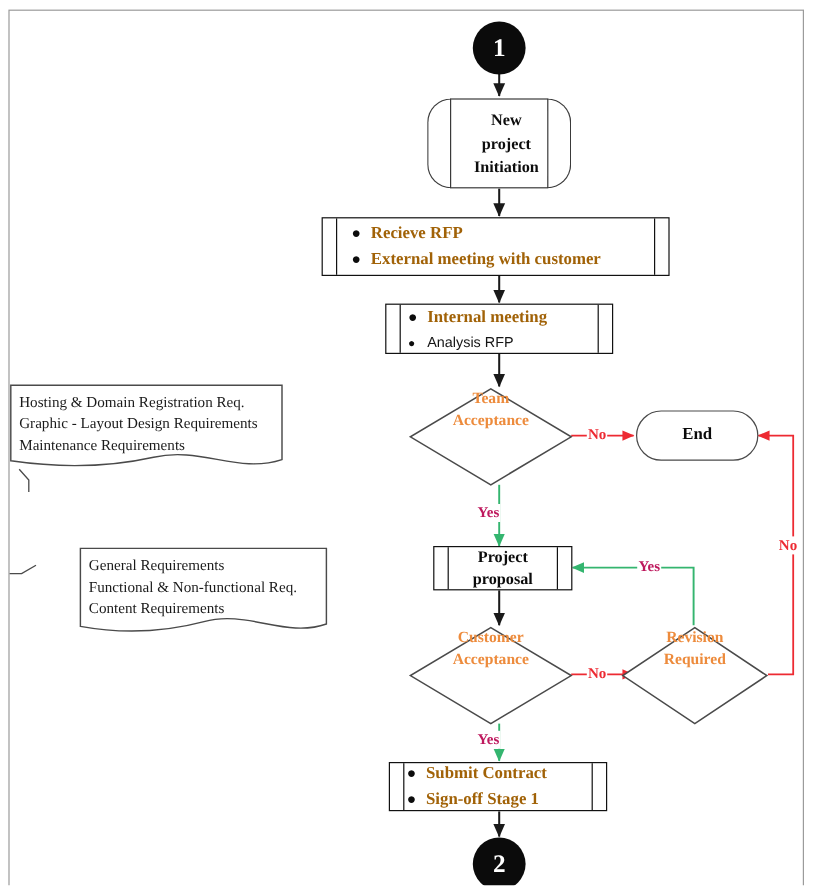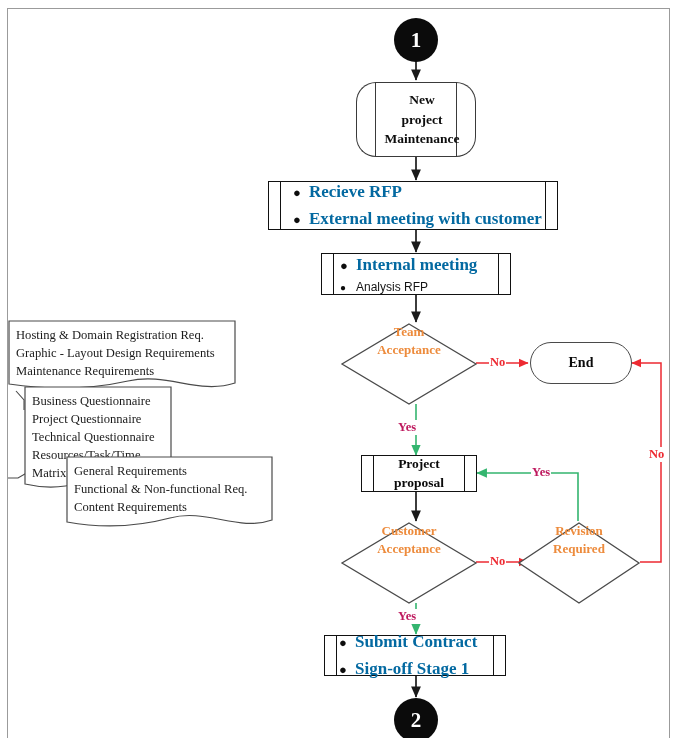--- a/index.html
+++ b/index.html
@@ -113,22 +113,22 @@
   .bullet {
     display: inline-block;
     width: 16px;
     min-width: 16px;
     font-size: 13px;
     color: #0c0c0c;
     line-height: 1.5;
   }
   .li-bold {
     font-weight: bold;
-    font-size: 17px;
-    color: #0369a1;
+    font-size: 14px;
+    color: #a16207;
     line-height: 1.55;
   }
   .li-thin {
     font-weight: normal;
     font-size: 12px;
     font-family: "Liberation Sans", "DejaVu Sans", sans-serif;
     color: #141414;
     line-height: 1.55;
   }
   .proc-center {
@@ -258,21 +258,21 @@
   <div class="node circle-term" style="left:394px; top:18px; width:44px; height:44px;">
     <span>1</span>
   </div>
 
   <div class="node tape" style="left:375px; top:82px; width:82px; height:75px;padding-left:12px;">
     <span class="tape-ear left"></span>
     <span class="tape-ear right"></span>
     <div>
       <div>New</div>
       <div>project</div>
-      <div>Maintenance</div>
+      <div>Initiation</div>
     </div>
   </div>
 
   <div class="node proc" style="left:268px; top:181px; width:290px; height:49px;">
     <div class="proc-body">
       <div class="li">
         <span class="bullet">●</span>
         <span class="li-bold">Recieve RFP</span>
       </div>
       <div class="li">
@@ -370,32 +370,20 @@
     <svg width="228" height="73" viewBox="0 0 228 73" xmlns="http://www.w3.org/2000/svg">
       <path d="M1,1 L227,1 L227,63 C190,75 160,52 120,61 C84,69 42,70 1,64 Z" fill="#ffffff" stroke="#4a4a4a" stroke-width="1.2"></path>
     </svg>
     <div class="note-text">
       <div>Hosting &amp; Domain Registration Req.</div>
       <div>Graphic - Layout Design Requirements</div>
       <div>Maintenance Requirements</div>
     </div>
   </div>
 
-  <div class="node note" style="left:24px; top:386px; width:148px; height:110px;">
-    <svg width="148" height="110" viewBox="0 0 148 110" xmlns="http://www.w3.org/2000/svg">
-      <path d="M1,1 L147,1 L147,97 C118,110 90,88 56,97 C38,102 18,102 1,98 Z" fill="#ffffff" stroke="#4a4a4a" stroke-width="1.2"></path>
-    </svg>
-    <div class="note-text">
-      <div>Business Questionnaire</div>
-      <div>Project Questionnaire</div>
-      <div>Technical Questionnaire</div>
-      <div>Resources/Task/Time</div>
-      <div>Matrix</div>
-    </div>
-  </div>
 
   <div class="node note" style="left:66px; top:456px; width:207px; height:76px;">
     <svg width="207" height="76" viewBox="0 0 207 76" xmlns="http://www.w3.org/2000/svg">
       <path d="M1,1 L206,1 L206,64 C172,76 140,52 104,62 C70,71 34,72 1,66 Z" fill="#ffffff" stroke="#4a4a4a" stroke-width="1.2"></path>
     </svg>
     <div class="note-text">
       <div>General Requirements</div>
       <div>Functional &amp; Non-functional Req.</div>
       <div>Content Requirements</div>
     </div>

